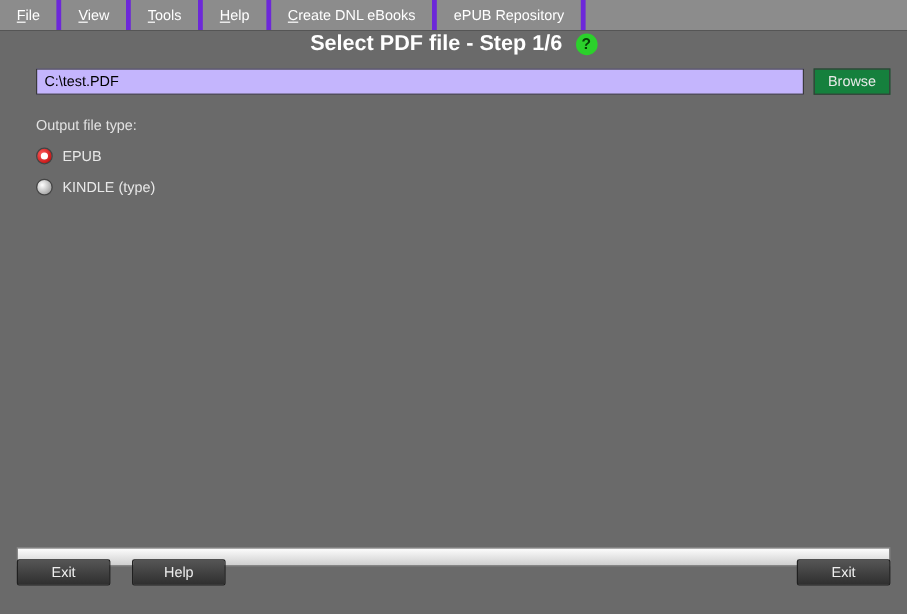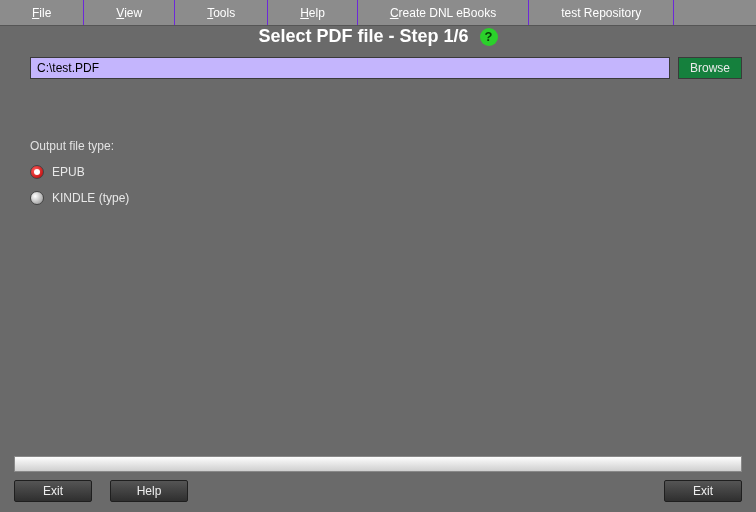--- a/index.html
+++ b/index.html
@@ -13,22 +13,22 @@
     overflow: hidden;
     position: relative;
   }
   .menubar {
     display: flex;
     background: #8c8c8c;
     height: 26px;
     border-bottom: 1px solid #555;
   }
   .menu-item {
-    padding: 5px 32px;
-    border-right: 1px solid #6d28d9;
+    padding: 5px 14px;
+    border-right: 4px solid #6d28d9;
     color: #fff;
     cursor: pointer;
     display: flex;
     align-items: center;
   }
   .menu-item .ul { text-decoration: underline; }
   .title-row {
     text-align: center;
     padding: 0 0 8px 0;
     font-size: 18px;
@@ -67,21 +67,20 @@
     width: 64px;
     height: 22px;
     background: #15803d;
     border: 1px solid #3a3a3a;
     color: #eaeaea;
     font-size: 12px;
     cursor: pointer;
   }
   .body-area {
     padding: 18px 14px 0 30px;
-    margin-top: 42px;
   }
   .section-label {
     color: #e2e2e2;
     margin-bottom: 12px;
     font-size: 12px;
   }
   .radio-row {
     display: flex;
     gap: 8px;
     margin-bottom: 12px;
@@ -109,21 +108,21 @@
   .progress-bar {
     position: absolute;
     left: 14px; right: 14px;
     bottom: 40px;
     height: 16px;
     background: linear-gradient(to bottom, #fdfdfd, #cfcfcf);
     border: 1px solid #888;
   }
   .footer-btns {
     position: absolute;
-    left: 0; right: 0; bottom: 2px;
+    left: 0; right: 0; bottom: 16px;
     height: 30px;
     display: flex;
     padding: 0 14px;
     gap: 18px;
   }
   .footer-btns .spacer { flex: 1; }
   .foot-btn {
     min-width: 78px;
     height: 22px;
     background: linear-gradient(to bottom, #555, #2f2f2f);
@@ -147,21 +146,21 @@
   <div class="menu-item">
       <span><span class="ul">T</span>ools</span>
     </div>
   <div class="menu-item">
       <span><span class="ul">H</span>elp</span>
     </div>
   <div class="menu-item">
       <span><span class="ul">C</span>reate DNL eBooks</span>
     </div>
   <div class="menu-item">
-      <span>test Repository</span>
+      <span>ePUB Repository</span>
     </div>
 </div>
 
 <div class="title-row">
   <span>Select PDF file - Step 1/6</span>
   <span class="help-icon">?</span>
 </div>
 
 <div class="path-row">
   <input class="path-input" type="text" value="C:\test.PDF" style="">

